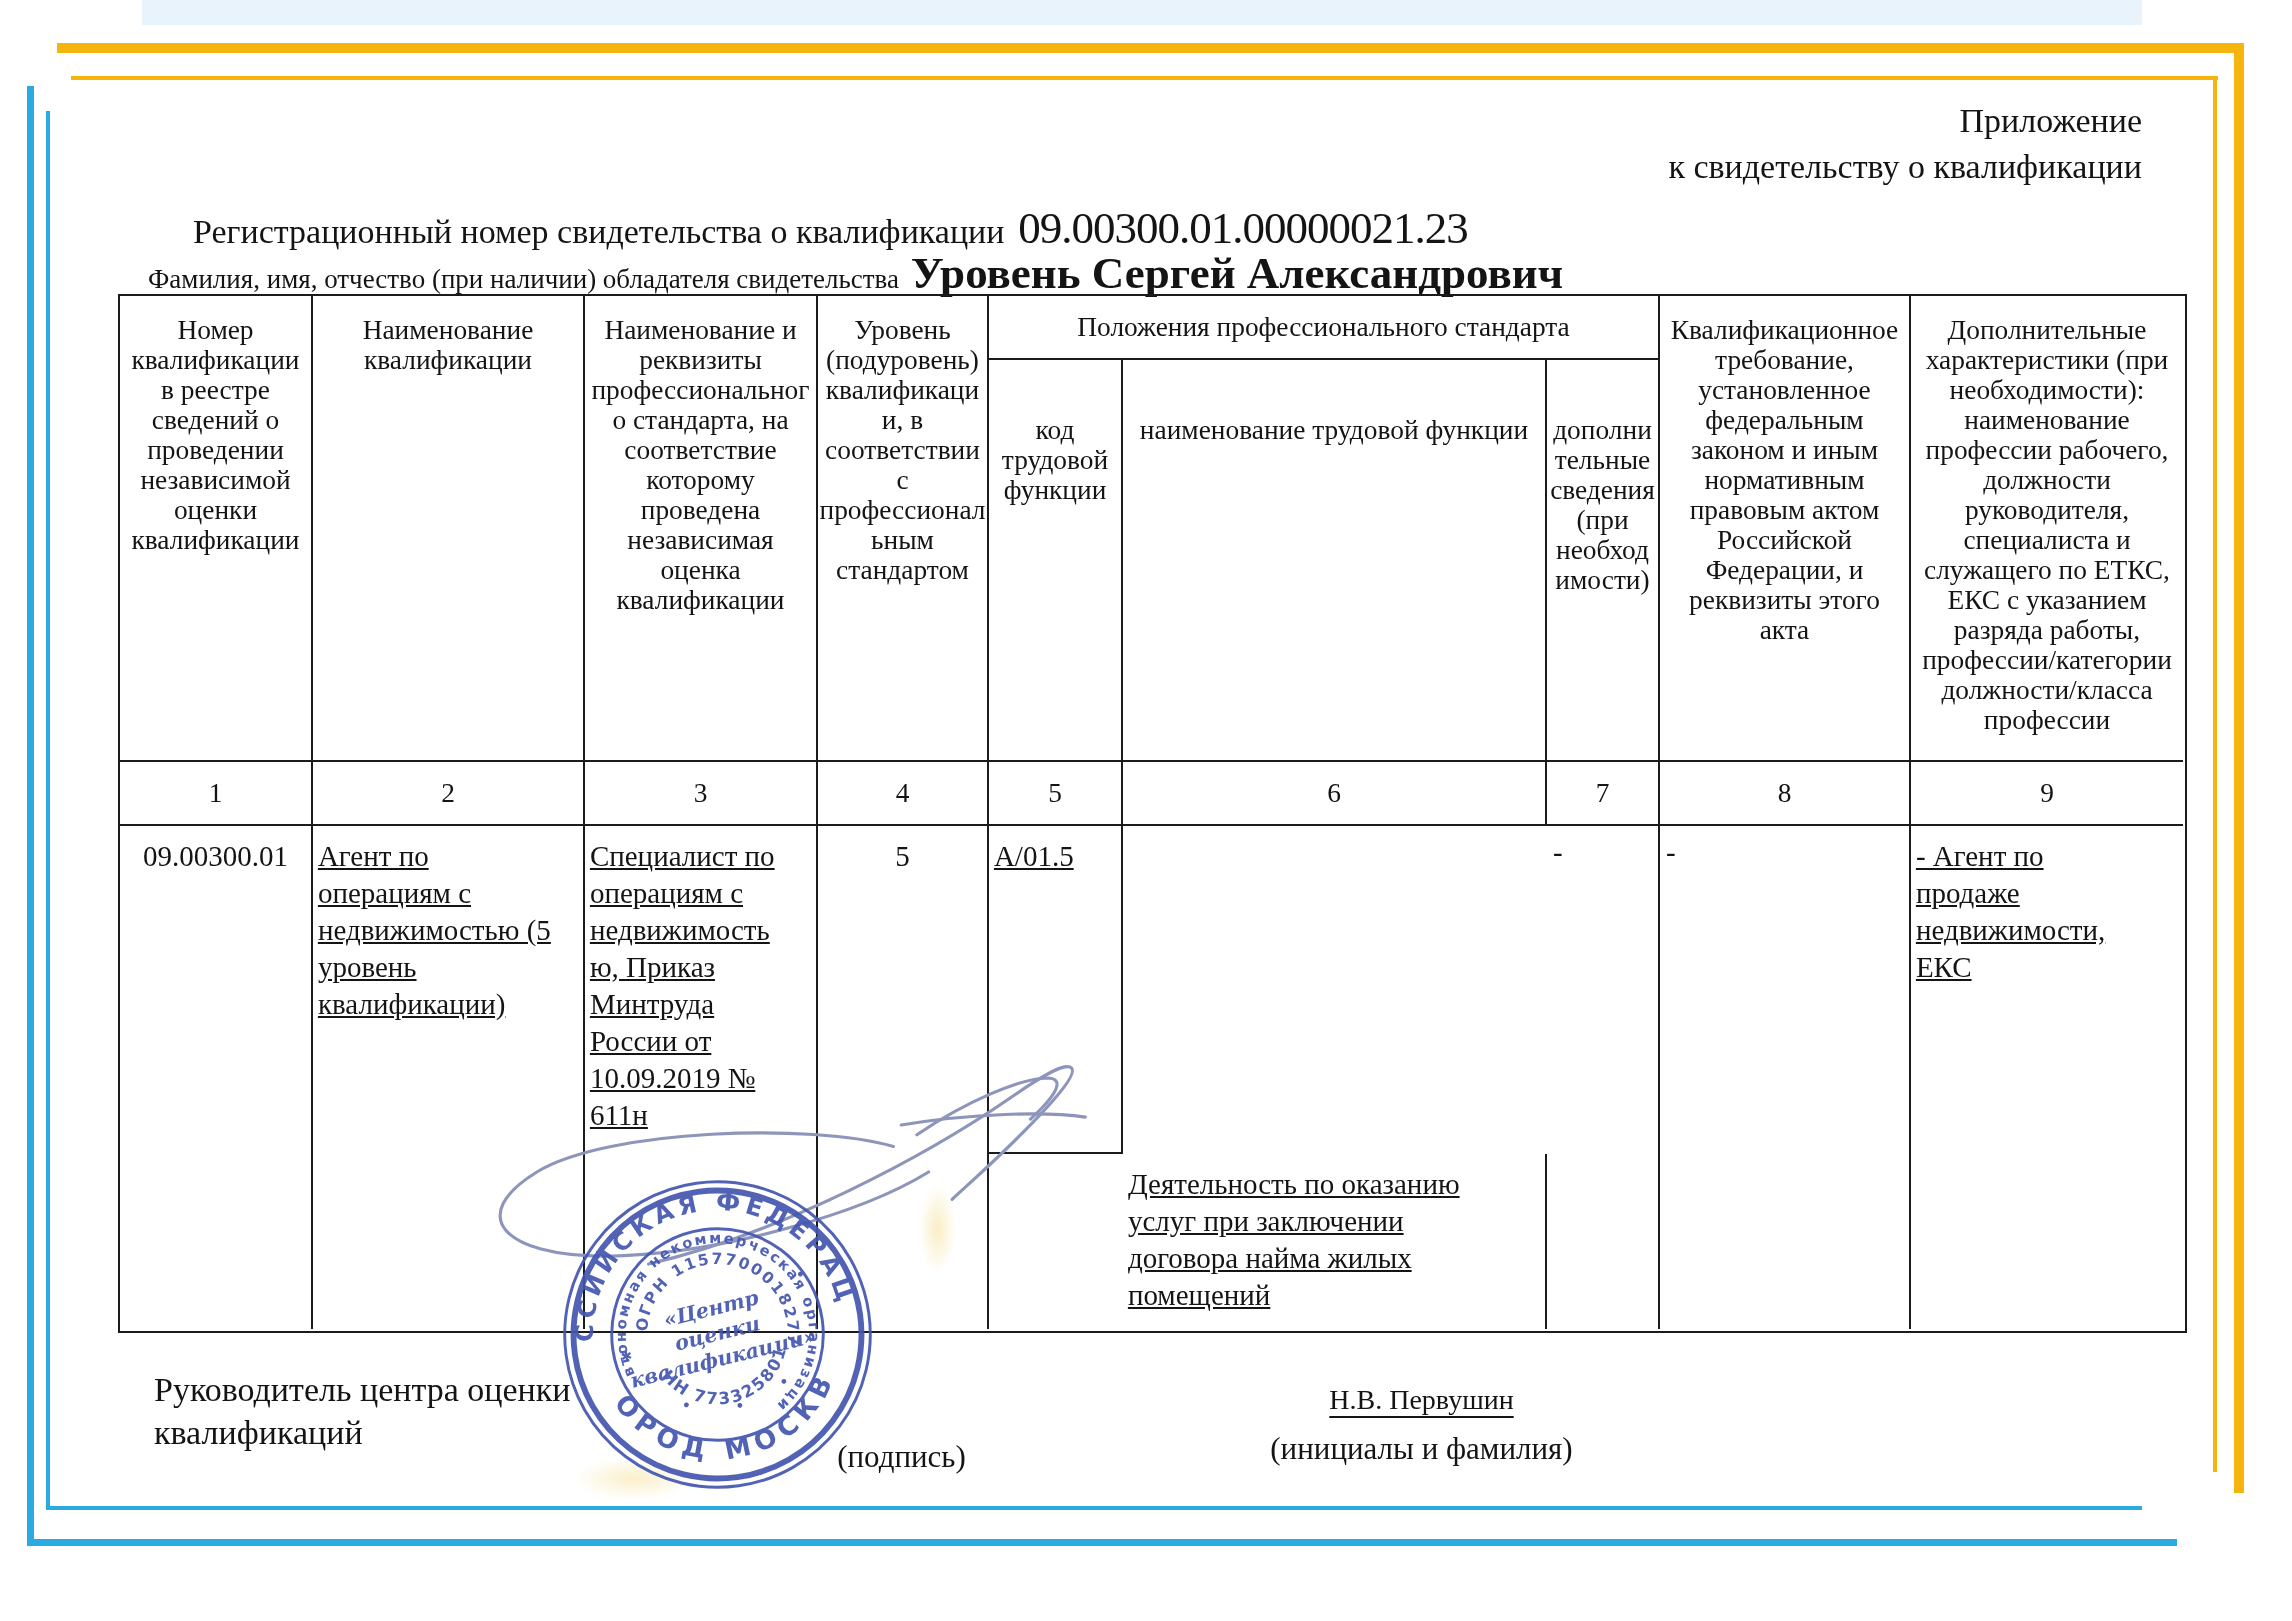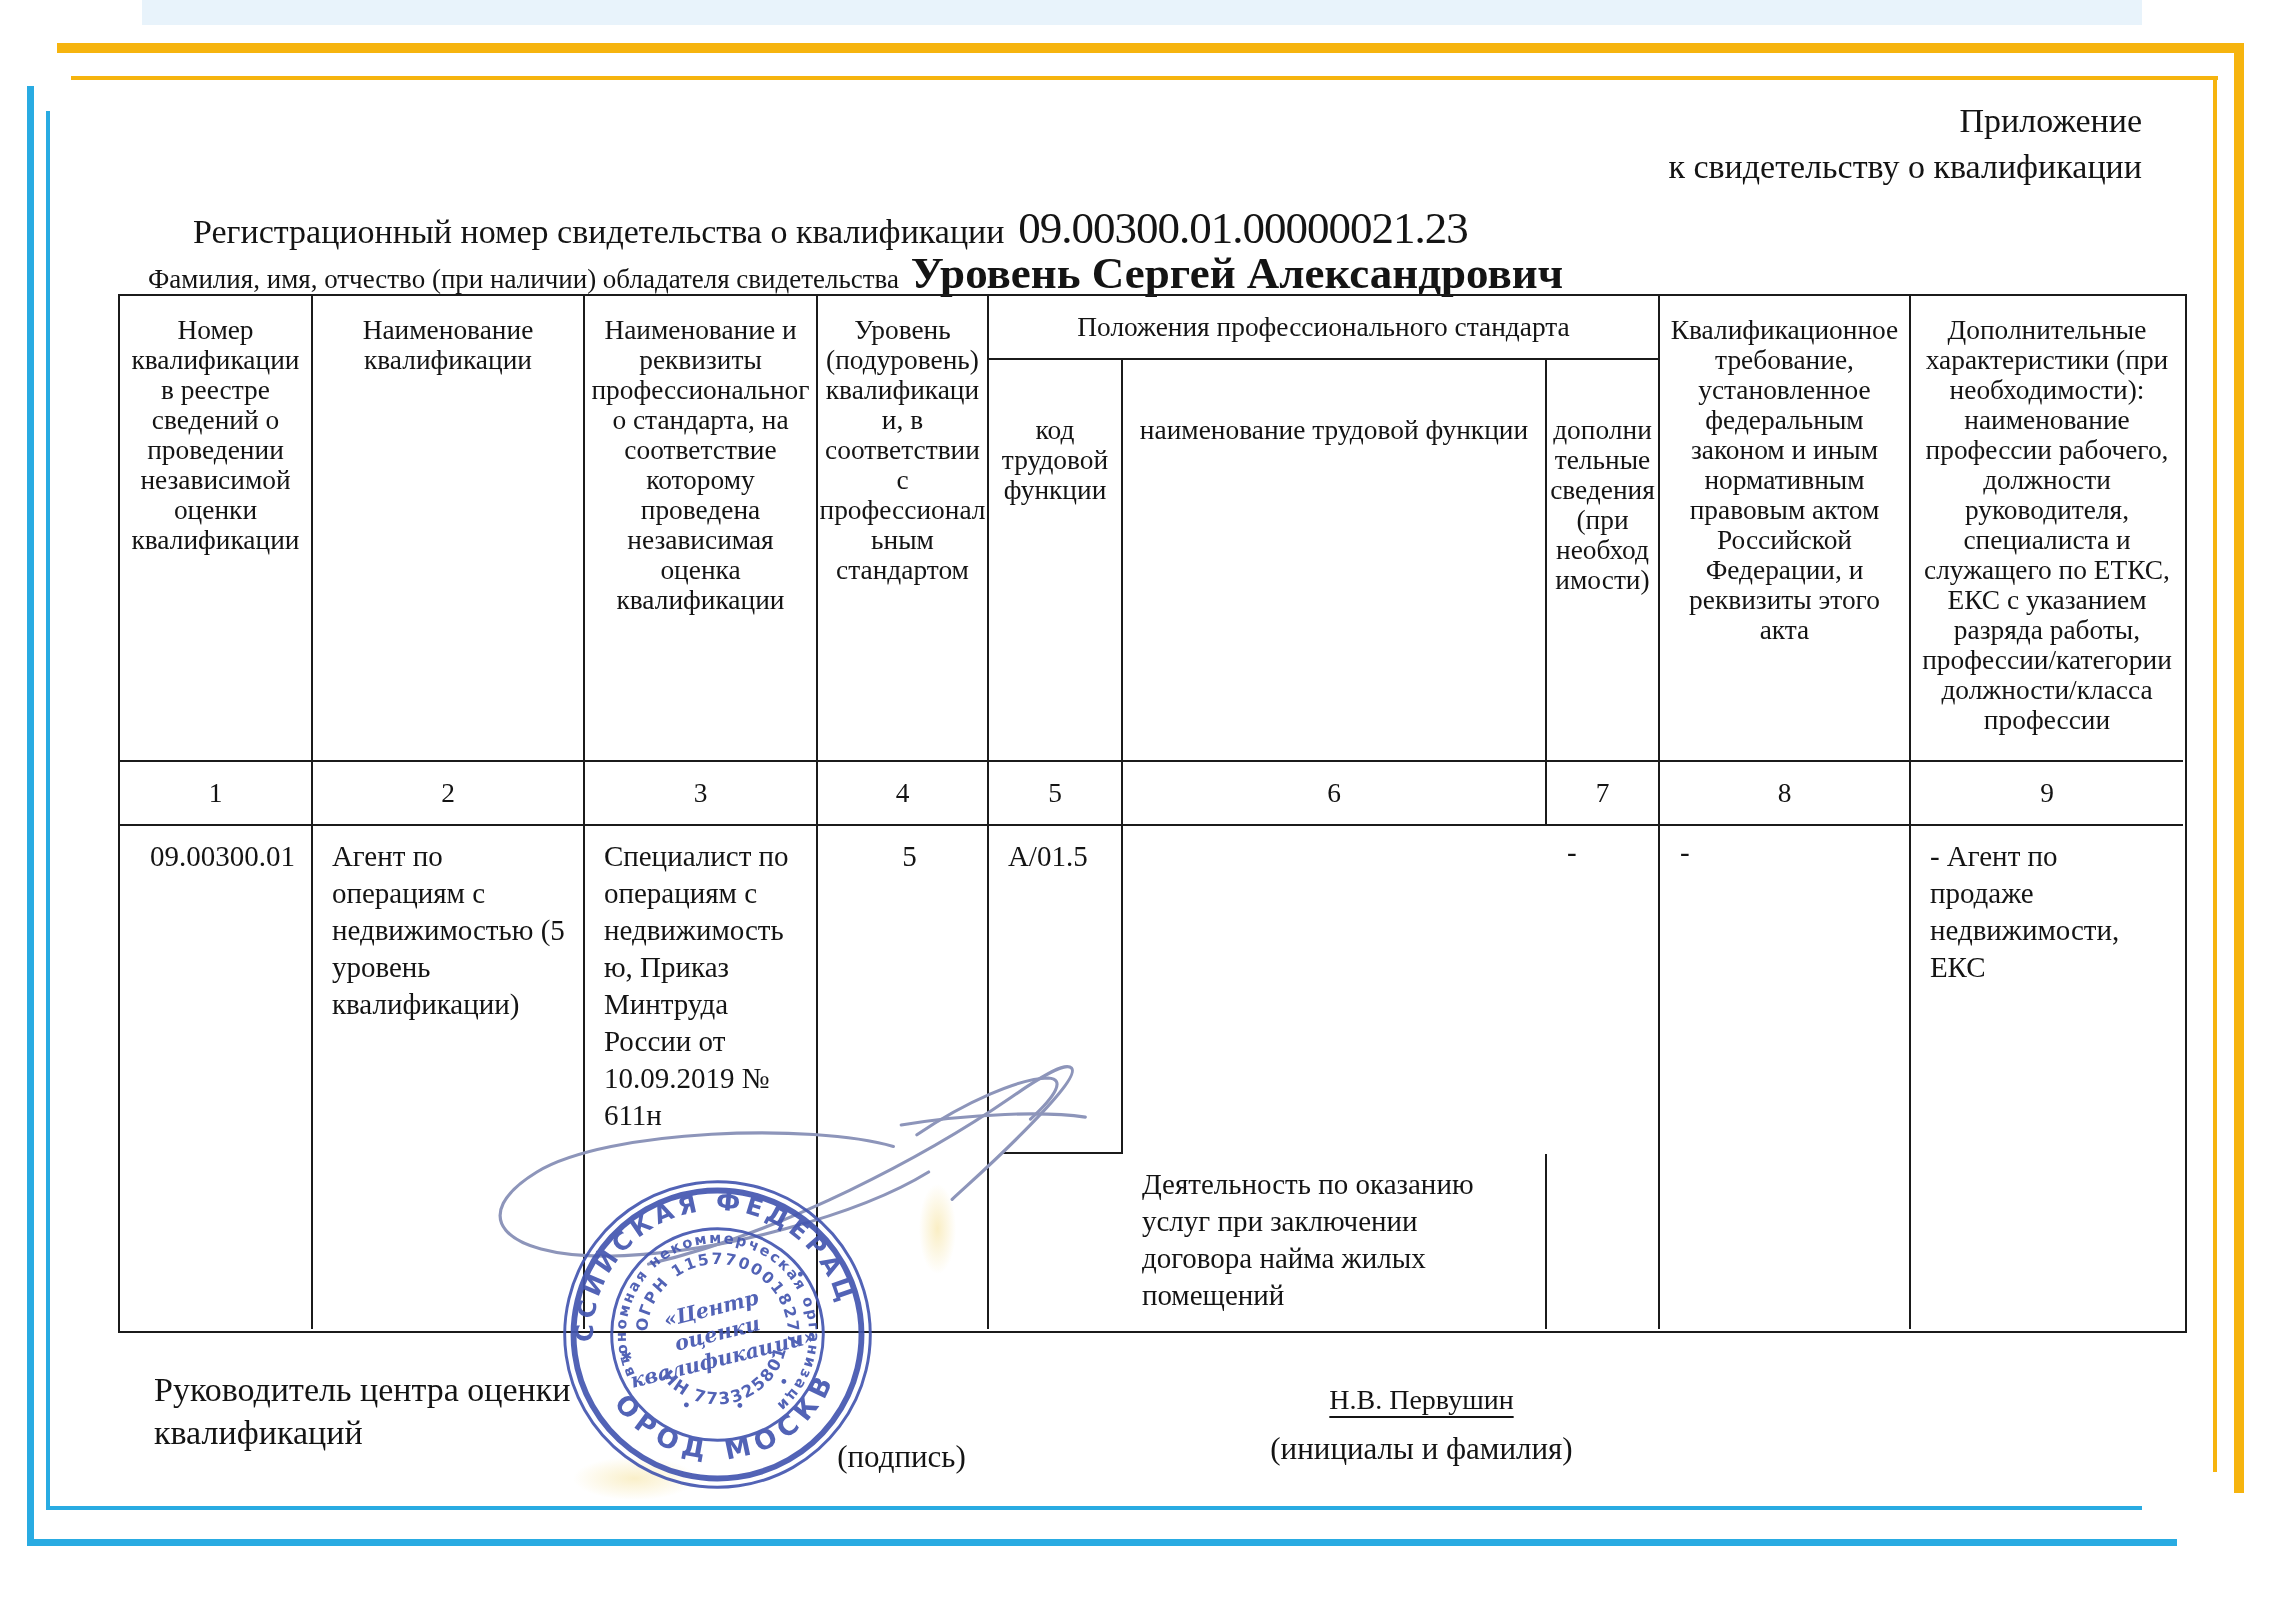--- a/index.html
+++ b/index.html
@@ -36,22 +36,22 @@
             grid-template-columns:193px 272px 233px 171px 134px 424px 113px 251px 272px;
             grid-template-rows:64px 402px 64px 328px 175px;
             font-size:27.4px; line-height:30px; }
   .cell { border-right:2px solid #1b1b1b; border-bottom:2px solid #1b1b1b; text-align:center; }
   .noR { border-right:none; }
   .noB { border-bottom:none; }
   .hcell  { padding-top:19px; }
   .hsub   { padding-top:55px; }
   .hgroup { display:flex; align-items:center; justify-content:center; }
   .ncell  { display:flex; align-items:center; justify-content:center; border-bottom-width:2.9px; }
-  .dcell  { font-size:29px; line-height:37px; padding-top:11.8px; text-align:center;margin-left:14px; }
-  .dleft  { text-align:left; padding-left:4.9px; padding-right:2px; }
+  .dcell  { font-size:29px; line-height:37px; padding-top:11.8px; text-align:center; }
+  .dleft  { text-align:left; padding-left:4.9px; padding-right:2px;text-decoration:underline; }
   .dash   { text-align:left; padding-left:5.9px; padding-top:7.8px; }
 
   
   .chief   { left:154px; top:1368px; font-size:34px; line-height:43px; }
   .sig-cap { left:784px; top:1439px; width:235px; text-align:center; font-size:31px; }
   .signer  { left:1255px; top:1384px; width:333px; text-align:center; font-size:28px;
              text-decoration:underline; text-underline-offset:6.9px; }
   .name-cap{ left:1255px; top:1431px; width:333px; text-align:center; font-size:31px; }
 
   

